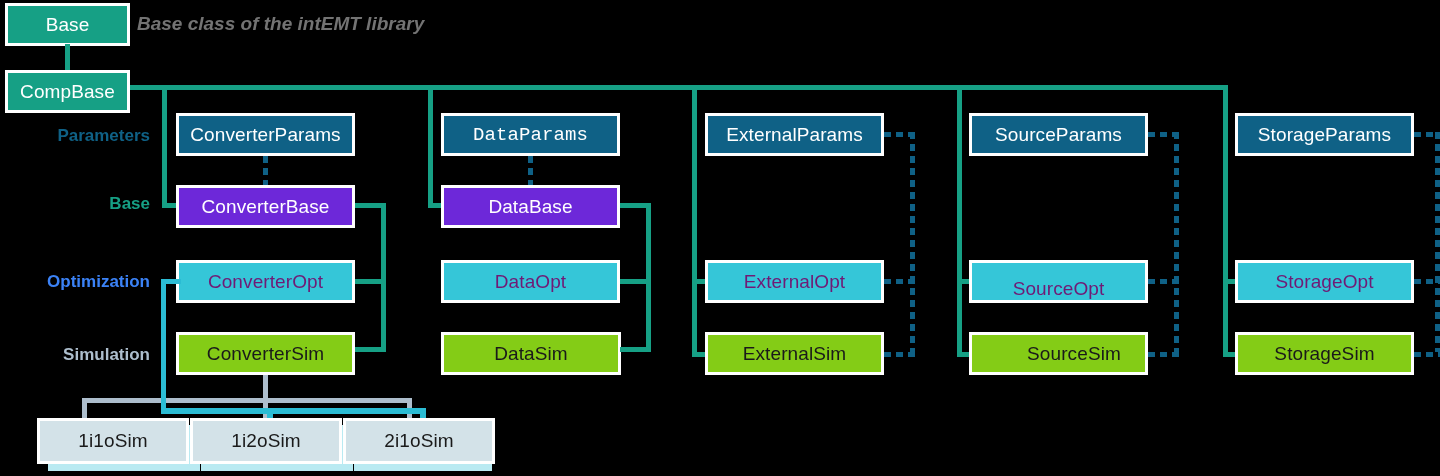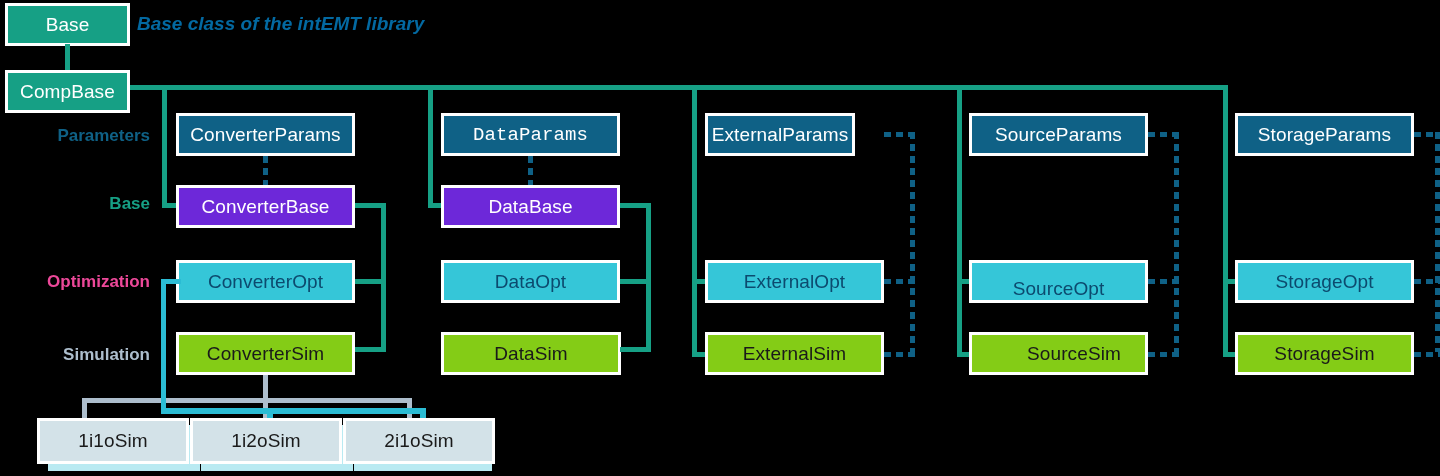--- a/index.html
+++ b/index.html
@@ -25,21 +25,21 @@
     border: 3px solid #ffffff;
     display: flex;
     align-items: center;
     justify-content: center;
     font-size: 19px;
     letter-spacing: 0.1px;
     white-space: nowrap;
   }
   .node.params   { background: #0f6186; color: #ffffff; }
   .node.basecls  { background: #6d28d9; color: #ffffff; }
-  .node.opt      { background: #35c6d8; color: #0c4a6e; }
+  .node.opt      { background: #35c6d8; color: #701a75; }
   .node.sim      { background: #84cc16; color: #1a1a1a; }
   .node.leaf     { background: #d3e2e8; color: #1a1a1a; }
 
   .node.root     { background: #16a085; color: #ffffff; }
 
   .shadow {
     position: absolute;
     background: #b9eaf2;
     box-sizing: border-box;
   }
@@ -50,21 +50,21 @@
     font-weight: bold;
     white-space: nowrap;
     text-align: right;
   }
 
   .caption {
     position: absolute;
     font-size: 19px;
     font-style: italic;
     font-weight: bold;
-    color: #0369a1;
+    color: #737373;
     white-space: nowrap;
   }
 
   
   .seg { position: absolute; }
   .seg.green  { background: #16a085; }
   .seg.cyan   { background: #2bbcd4; }
   .seg.gray   { background: #adbecd; }
 
   
@@ -109,21 +109,21 @@
 
   <div class="seg green" style="left:692px; top:279px; width:18px; height:5px;"></div>
   <div class="seg green" style="left:692px; top:352px; width:18px; height:5px;"></div>
   <div class="seg green" style="left:957px; top:279px; width:18px; height:5px;"></div>
   <div class="seg green" style="left:957px; top:352px; width:18px; height:5px;"></div>
   <div class="seg green" style="left:1223px; top:279px; width:18px; height:5px;"></div>
   <div class="seg green" style="left:1223px; top:352px; width:18px; height:5px;"></div>
 
   <div class="rowlabel" style="left:0px; top:126px; width:150px; color:#0f6186;">Parameters</div>
   <div class="rowlabel" style="left:0px; top:194px; width:150px; color:#16a085;">Base</div>
-  <div class="rowlabel" style="left:0px; top:272px; width:150px; color:#ec4899;">Optimization</div>
+  <div class="rowlabel" style="left:0px; top:272px; width:150px; color:#3b82f6;">Optimization</div>
   <div class="rowlabel" style="left:0px; top:345px; width:150px; color:#adbecd;">Simulation</div>
 
   <div class="node params" style="left:176px; top:113px; width:179px; height:43px;">
     <span>ConverterParams</span>
   </div>
   <div class="dash-v" style="left:263px; top:156px; width:5px; height:30px;"></div>
   <div class="node basecls" style="left:176px; top:185px; width:179px; height:43px;">
     <span>ConverterBase</span>
   </div>
   <div class="node opt" style="left:176px; top:260px; width:179px; height:43px;">
@@ -149,21 +149,21 @@
     <span>DataOpt</span>
   </div>
   <div class="node sim" style="left:441px; top:332px; width:180px; height:43px;">
     <span>DataSim</span>
   </div>
   <div class="seg green" style="left:620px; top:203px; width:31px; height:5px;"></div>
   <div class="seg green" style="left:646px; top:203px; width:5px; height:149px;"></div>
   <div class="seg green" style="left:620px; top:279px; width:31px; height:5px;"></div>
   <div class="seg green" style="left:620px; top:347px; width:31px; height:5px;"></div>
 
-  <div class="node params" style="left:705px; top:113px; width:150px; height:43px;">
+  <div class="node params" style="left:705px; top:113px; width:179px; height:43px;">
     <span>ExternalParams</span>
   </div>
   <div class="node opt" style="left:705px; top:260px; width:179px; height:43px;">
     <span>ExternalOpt</span>
   </div>
   <div class="node sim" style="left:705px; top:332px; width:179px; height:43px;">
     <span>ExternalSim</span>
   </div>
   <div class="dash-h" style="left:884px; top:132px; width:31px; height:5px;"></div>
   <div class="dash-v" style="left:910px; top:132px; width:5px; height:220px;"></div>

